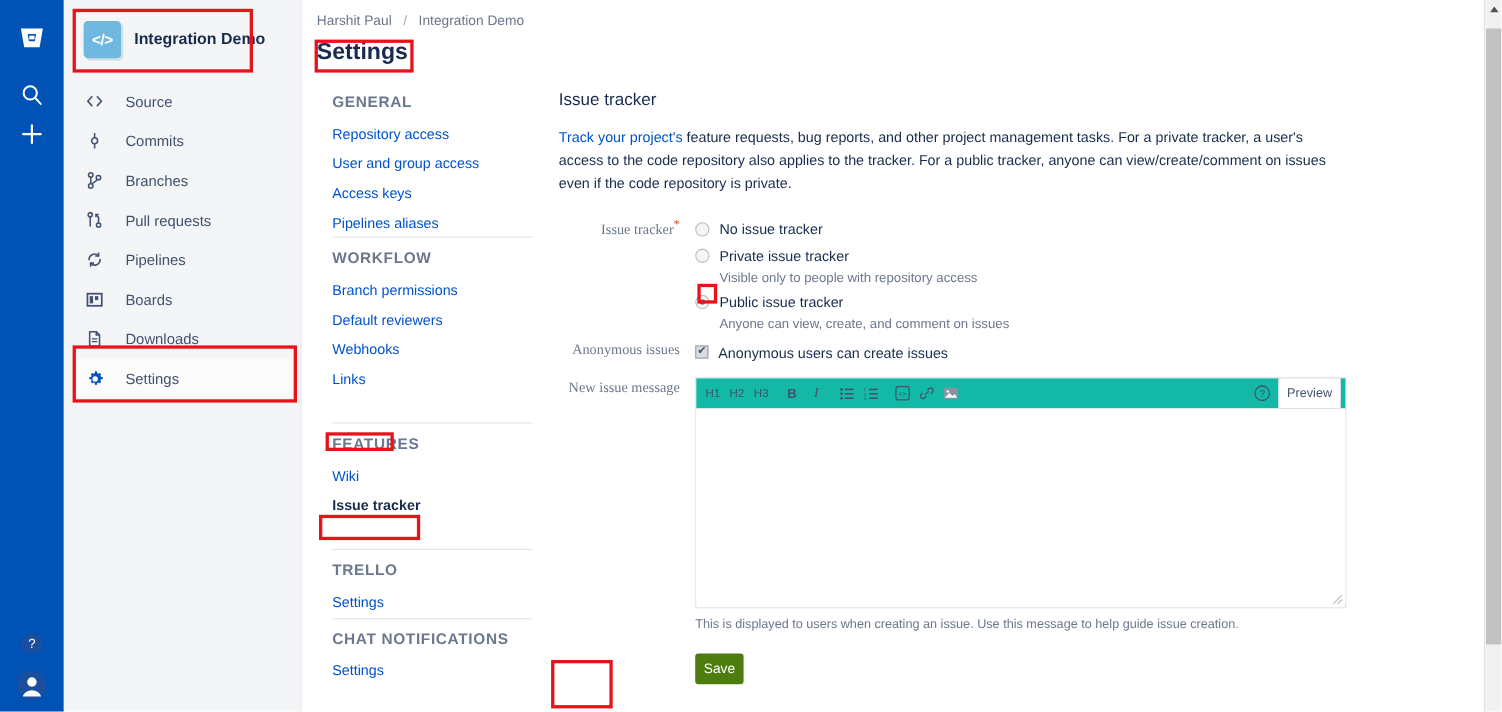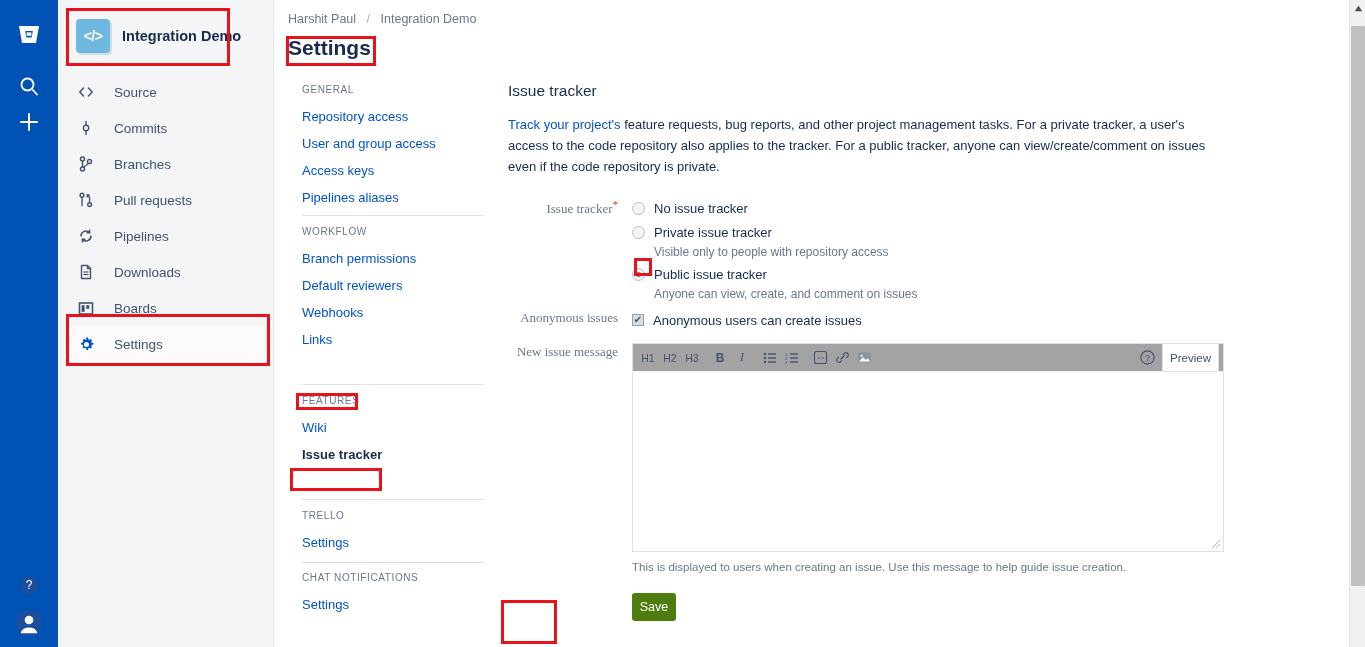--- a/index.html
+++ b/index.html
@@ -77,21 +77,21 @@
   .settings-col {
     position: absolute; left: 288px; top: 0;
     width: 196px; height: 647px;
   }
   .settings-title {
     position: absolute; left: 0; top: 36px;
     font-size: 21px; color: #172B4D; font-weight: 600;
   }
   .sgroup { position: absolute; left: 14px; width: 182px; }
   .sgroup-head {
-    font-size: 10px; font-weight: 400; color: #6B778C;
+    font-size: 14px; font-weight: 700; color: #6B778C;
     letter-spacing: 0.6px; margin-bottom: 8px;
   }
   .slink {
     display: block; font-size: 13px; color: #0052CC;
     line-height: 27px; text-decoration: none; cursor: pointer;
   }
   .slink.current { color: #172B4D; font-weight: 700; }
   .sdiv {
     position: absolute; left: 14px; width: 182px;
     height: 1px; background: #DFE1E6;
@@ -153,21 +153,21 @@
     display: flex; align-items: center; justify-content: center;
     color: #42526E; font-size: 10px; line-height: 1;
   }
 
   
   .editor {
     width: 592px; border: 1px solid #DFE1E6; background: #fff;
   }
   .toolbar {
     height: 28px; display: flex; align-items: center;
-    padding: 0 4px; background: #a3a3a3;
+    padding: 0 4px; background: #14b8a6;
     border-bottom: 1px solid #F0F1F3;
   }
   .tb-btn {
     min-width: 20px; height: 20px; margin: 0 1px;
     display: flex; align-items: center; justify-content: center;
     font-size: 10.5px; color: #42526E; cursor: pointer;
     border-radius: 2px;
   }
   .tb-btn.bold { font-weight: 700; font-size: 12px; }
   .tb-btn.ital { font-style: italic; font-size: 12px; font-family: "Liberation Serif", serif; }
@@ -325,39 +325,39 @@
             <path d="M3 8 a5 5 0 0 1 8.6 -3.5" fill="none" stroke="currentColor" stroke-width="1.5" stroke-linecap="round"></path>
             <polyline points="11.6,1.6 11.6,4.8 8.6,4.8" fill="none" stroke="currentColor" stroke-width="1.4"></polyline>
             <polyline points="4.4,14.4 4.4,11.2 7.4,11.2" fill="none" stroke="currentColor" stroke-width="1.4"></polyline>
           </svg>
         </span>
         <span class="nl">Pipelines</span>
       </div>
 
       <div class="nav-item">
         <span class="ni">
+          <svg width="16" height="15" viewBox="0 0 16 15">
+            <rect x="1.5" y="2" width="13" height="11" fill="none" stroke="currentColor" stroke-width="1.6"></rect>
+            <rect x="3.6" y="4.2" width="3" height="6.6" fill="currentColor"></rect>
+            <rect x="8.3" y="4.2" width="3" height="3.6" fill="currentColor"></rect>
+          </svg>
+        </span>
+        <span class="nl">Boards</span>
+      </div>
+
+      <div class="nav-item">
+        <span class="ni">
           <svg width="16" height="16" viewBox="0 0 16 16">
             <path d="M3.5 1.5 h6 l3 3 v10 h-9 Z" fill="none" stroke="currentColor" stroke-width="1.4" stroke-linejoin="round"></path>
             <polyline points="9.5,1.5 9.5,4.5 12.5,4.5" fill="none" stroke="currentColor" stroke-width="1.3"></polyline>
             <line x1="5.5" y1="8" x2="10.5" y2="8" stroke="currentColor" stroke-width="1.2"></line>
             <line x1="5.5" y1="10.5" x2="10.5" y2="10.5" stroke="currentColor" stroke-width="1.2"></line>
           </svg>
         </span>
         <span class="nl">Downloads</span>
-      </div>
-
-      <div class="nav-item">
-        <span class="ni">
-          <svg width="16" height="15" viewBox="0 0 16 15">
-            <rect x="1.5" y="2" width="13" height="11" fill="none" stroke="currentColor" stroke-width="1.6"></rect>
-            <rect x="3.6" y="4.2" width="3" height="6.6" fill="currentColor"></rect>
-            <rect x="8.3" y="4.2" width="3" height="3.6" fill="currentColor"></rect>
-          </svg>
-        </span>
-        <span class="nl">Boards</span>
       </div>
 
       <div class="nav-item active">
         <span class="ni">
           <svg width="17" height="17" viewBox="0 0 17 17">
             <path d="M8.5 1.2 l1.5 0.35 0.25 1.6 1.15 0.67 1.45 -0.72 1.07 1.07 -0.72 1.45 0.67 1.15 1.6 0.25 0 1.5 -1.6 0.25 -0.67 1.15 0.72 1.45 -1.07 1.07 -1.45 -0.72 -1.15 0.67 -0.25 1.6 -1.5 0 -0.25 -1.6 -1.15 -0.67 -1.45 0.72 -1.07 -1.07 0.72 -1.45 -0.67 -1.15 -1.6 -0.25 0 -1.5 1.6 -0.25 0.67 -1.15 -0.72 -1.45 1.07 -1.07 1.45 0.72 1.15 -0.67 0.25 -1.6 Z" fill="#0052CC"></path>
             <circle cx="8.5" cy="8.5" r="2.5" fill="#fbfbfc"></circle>
           </svg>
         </span>
         <span class="nl">Settings</span>

